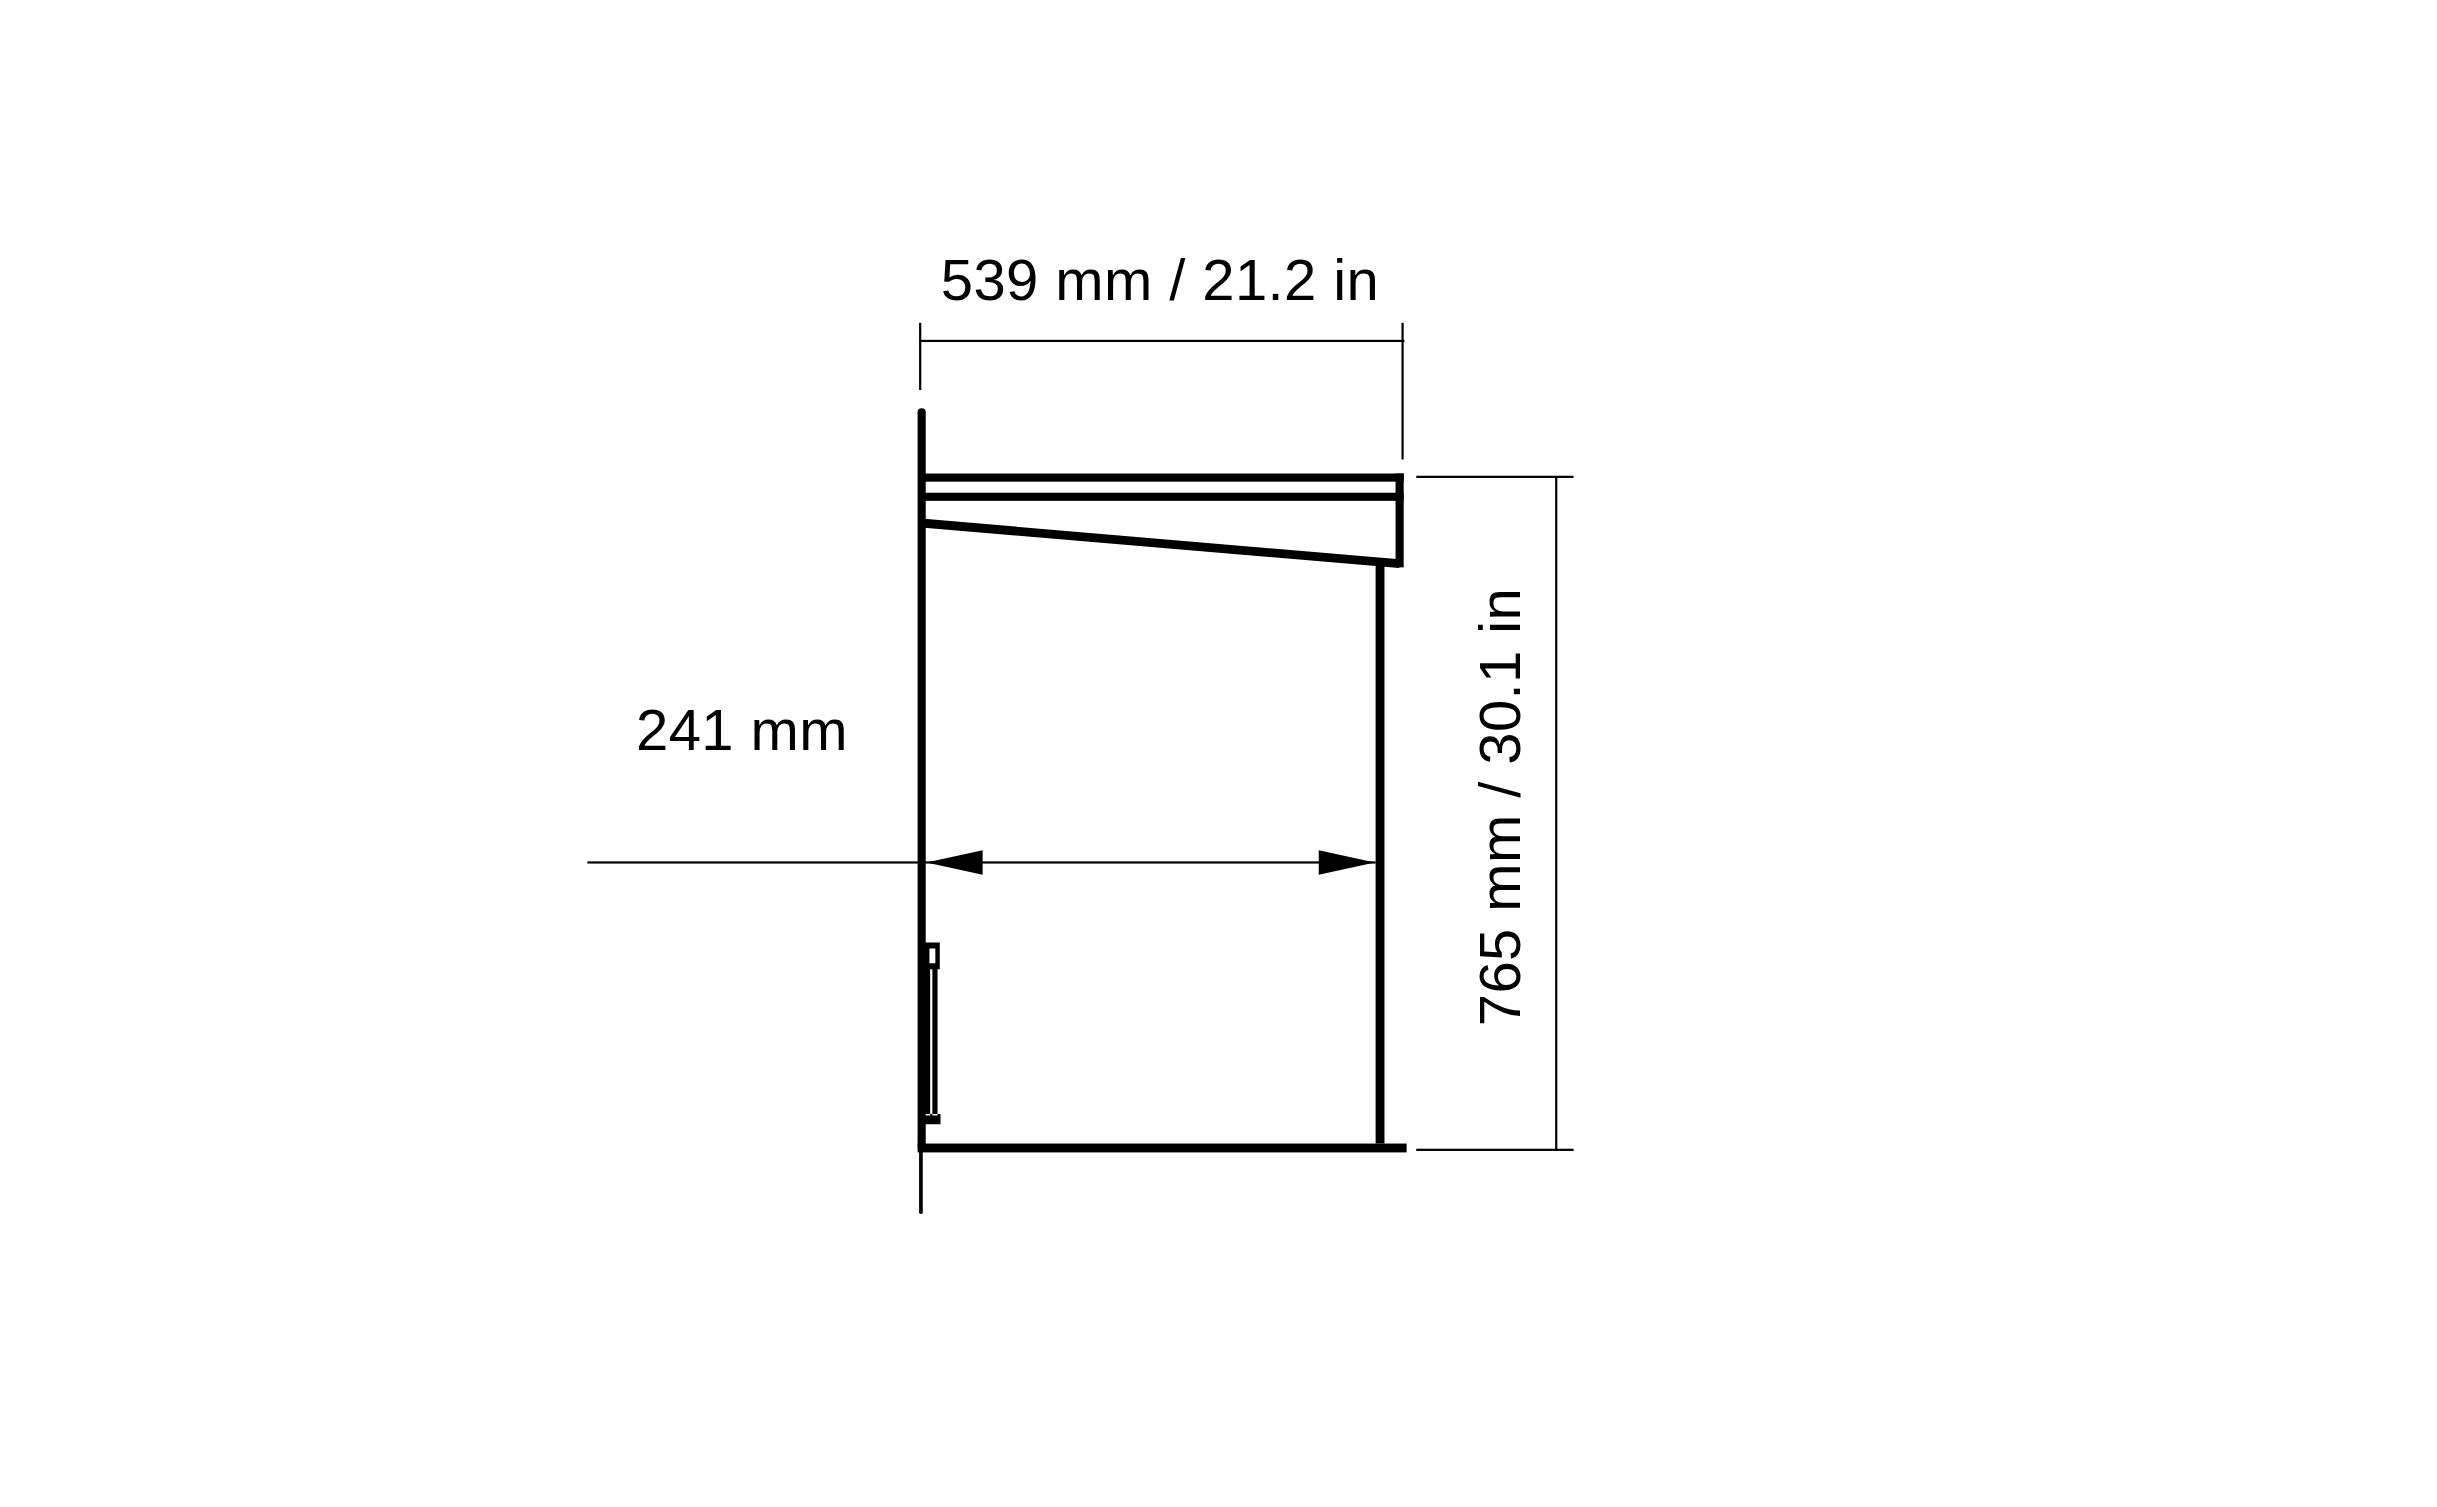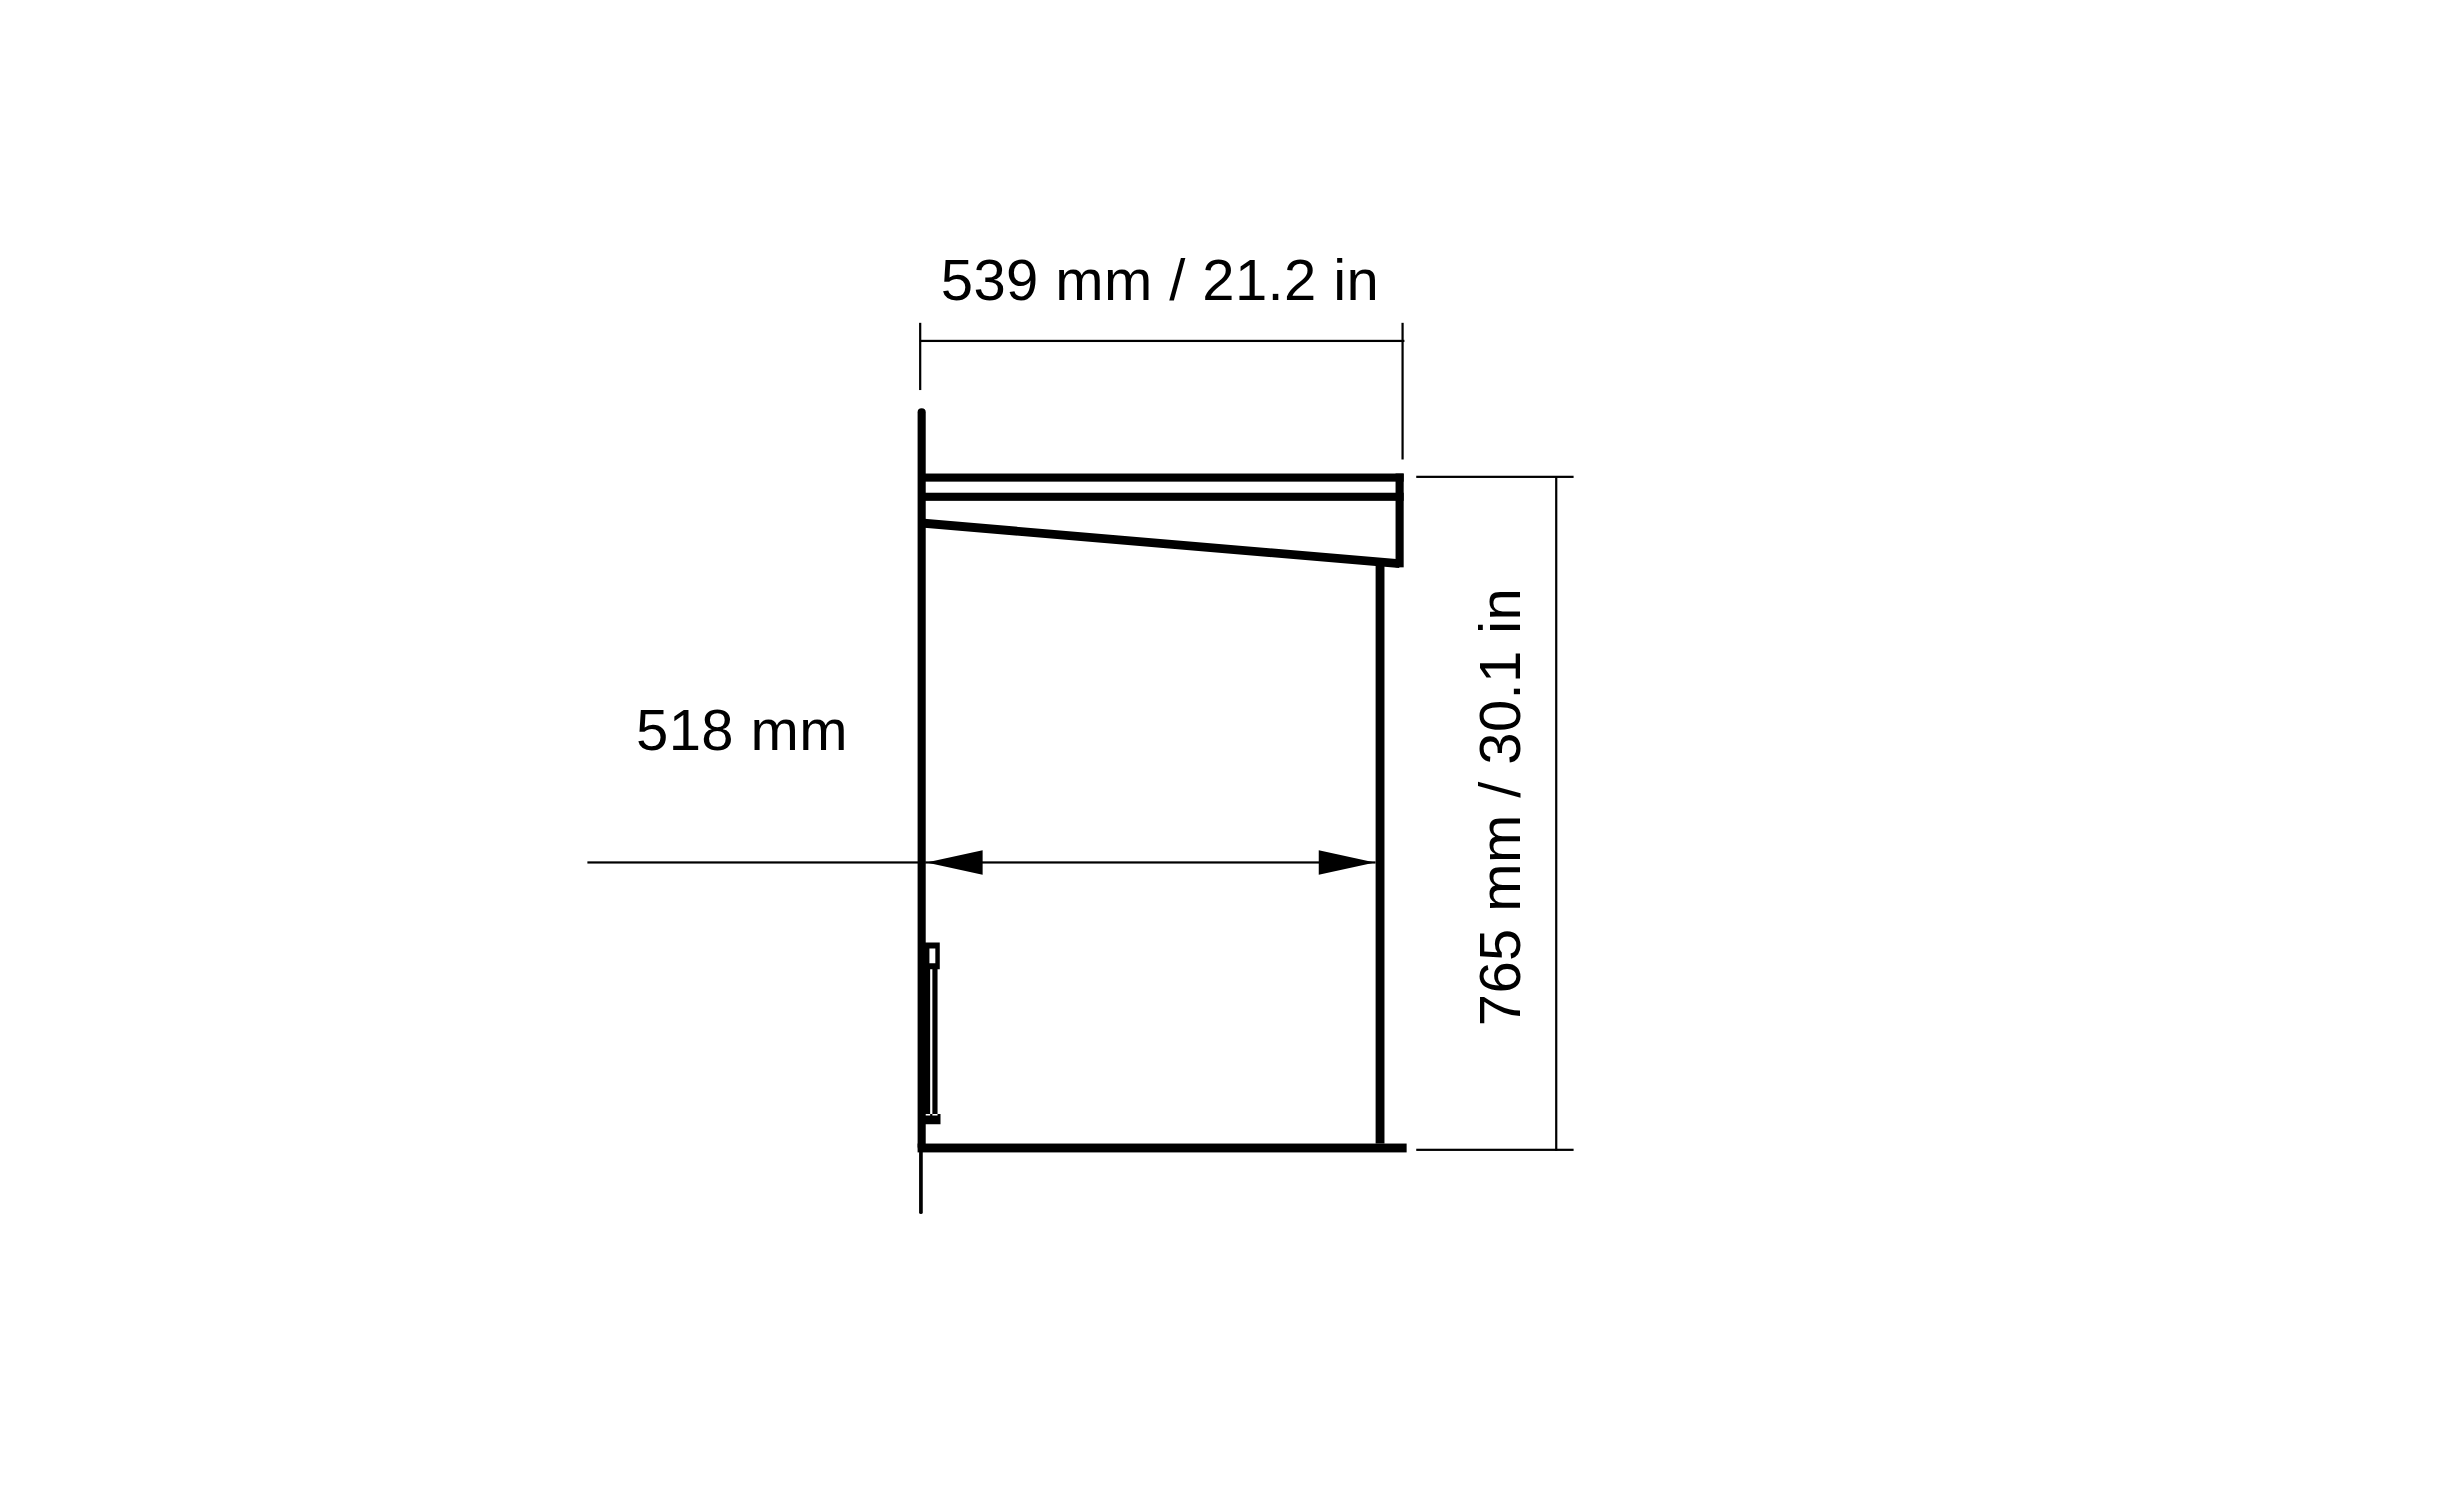--- a/index.html
+++ b/index.html
@@ -96,19 +96,19 @@
     <path fill-rule="evenodd" d="M1252 1276 h20 v36 h-20 Z
              M1258 1284 h8 v20 h-8 Z
              M1252 1312 h7 v198 h-7 Z
              M1262 1312 h7 v198 h-7 Z
              M1248 1508 h25 v14 h-25 Z"></path>
   </svg>
 
   <div class="dim-label dim-label--top">539 mm / 21.2 in</div>
 
   <div class="dim-label dim-label--left">
-    <div>518 mm</div>
+    <div>241 mm</div>
   </div>
 
   <div class="dim-label dim-label--right">765 mm / 30.1 in</div>
 
 </div>
 
 
 </body></html>

